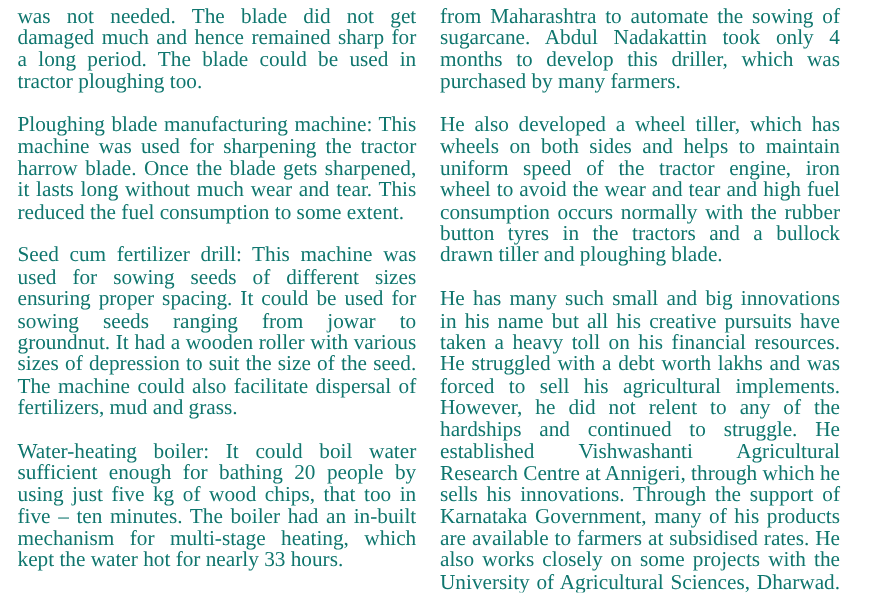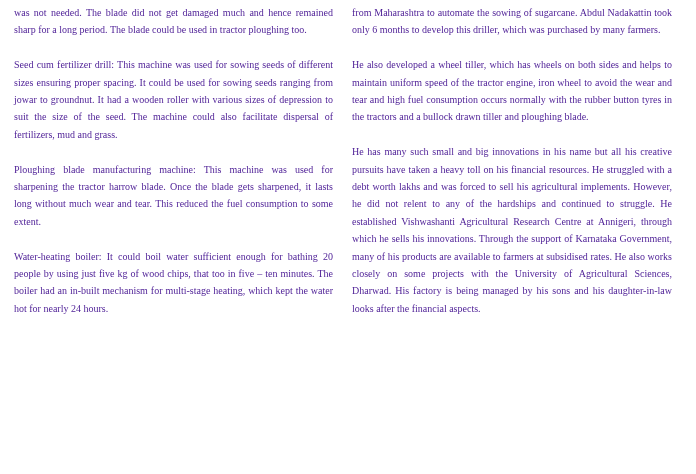--- a/index.html
+++ b/index.html
@@ -2,37 +2,37 @@
 <html><head>
 <meta charset="utf-8">
 <style>
   html, body { margin: 0; padding: 0; background: #ffffff; }
   body { width: 696px; height: 474px; overflow: hidden; position: relative; }
   .col {
     position: absolute;
     top: 4px;
     width: 319px;
     font-family: "Liberation Serif", "DejaVu Serif", serif;
-    font-size: 10px;
+    font-size: 17px;
     line-height: 17.4px;
-    color: #4c1d95;
+    color: #0f766e;
     text-align: justify;
   }
   .col.left { left: 14px; }
   .col.right { left: 352px; width: 320px; }
   .col p { margin: 0 0 17.4px 0; }
   .col p:last-child { margin-bottom: 16px; }
 </style>
 </head>
 <body>
 
 <div class="col left">
   <p>was not needed. The blade did not get damaged much and hence remained sharp for a long period. The blade could be used in tractor ploughing too.</p>
+  <p>Ploughing blade manufacturing machine: This machine was used for sharpening the tractor harrow blade. Once the blade gets sharpened, it lasts long without much wear and tear. This reduced the fuel consumption to some extent.</p>
   <p>Seed cum fertilizer drill: This machine was used for sowing seeds of different sizes ensuring proper spacing. It could be used for sowing seeds ranging from jowar to groundnut. It had a wooden roller with various sizes of depression to suit the size of the seed. The machine could also facilitate dispersal of fertilizers, mud and grass.</p>
-  <p>Ploughing blade manufacturing machine: This machine was used for sharpening the tractor harrow blade. Once the blade gets sharpened, it lasts long without much wear and tear. This reduced the fuel consumption to some extent.</p>
-  <p>Water-heating boiler: It could boil water sufficient enough for bathing 20 people by using just five kg of wood chips, that too in five – ten minutes. The boiler had an in-built mechanism for multi-stage heating, which kept the water hot for nearly 24 hours.</p>
+  <p>Water-heating boiler: It could boil water sufficient enough for bathing 20 people by using just five kg of wood chips, that too in five – ten minutes. The boiler had an in-built mechanism for multi-stage heating, which kept the water hot for nearly 33 hours.</p>
 </div>
 
 <div class="col right">
-  <p>from Maharashtra to automate the sowing of sugarcane. Abdul Nadakattin took only 6 months to develop this driller, which was purchased by many farmers.</p>
+  <p>from Maharashtra to automate the sowing of sugarcane. Abdul Nadakattin took only 4 months to develop this driller, which was purchased by many farmers.</p>
   <p>He also developed a wheel tiller, which has wheels on both sides and helps to maintain uniform speed of the tractor engine, iron wheel to avoid the wear and tear and high fuel consumption occurs normally with the rubber button tyres in the tractors and a bullock drawn tiller and ploughing blade.</p>
   <p>He has many such small and big innovations in his name but all his creative pursuits have taken a heavy toll on his financial resources. He struggled with a debt worth lakhs and was forced to sell his agricultural implements. However, he did not relent to any of the hardships and continued to struggle. He established Vishwashanti Agricultural Research Centre at Annigeri, through which he sells his innovations. Through the support of Karnataka Government, many of his products are available to farmers at subsidised rates. He also works closely on some projects with the University of Agricultural Sciences, Dharwad. His factory is being managed by his sons and his daughter-in-law looks after the financial aspects.</p>
 </div>
 
 </body></html>

